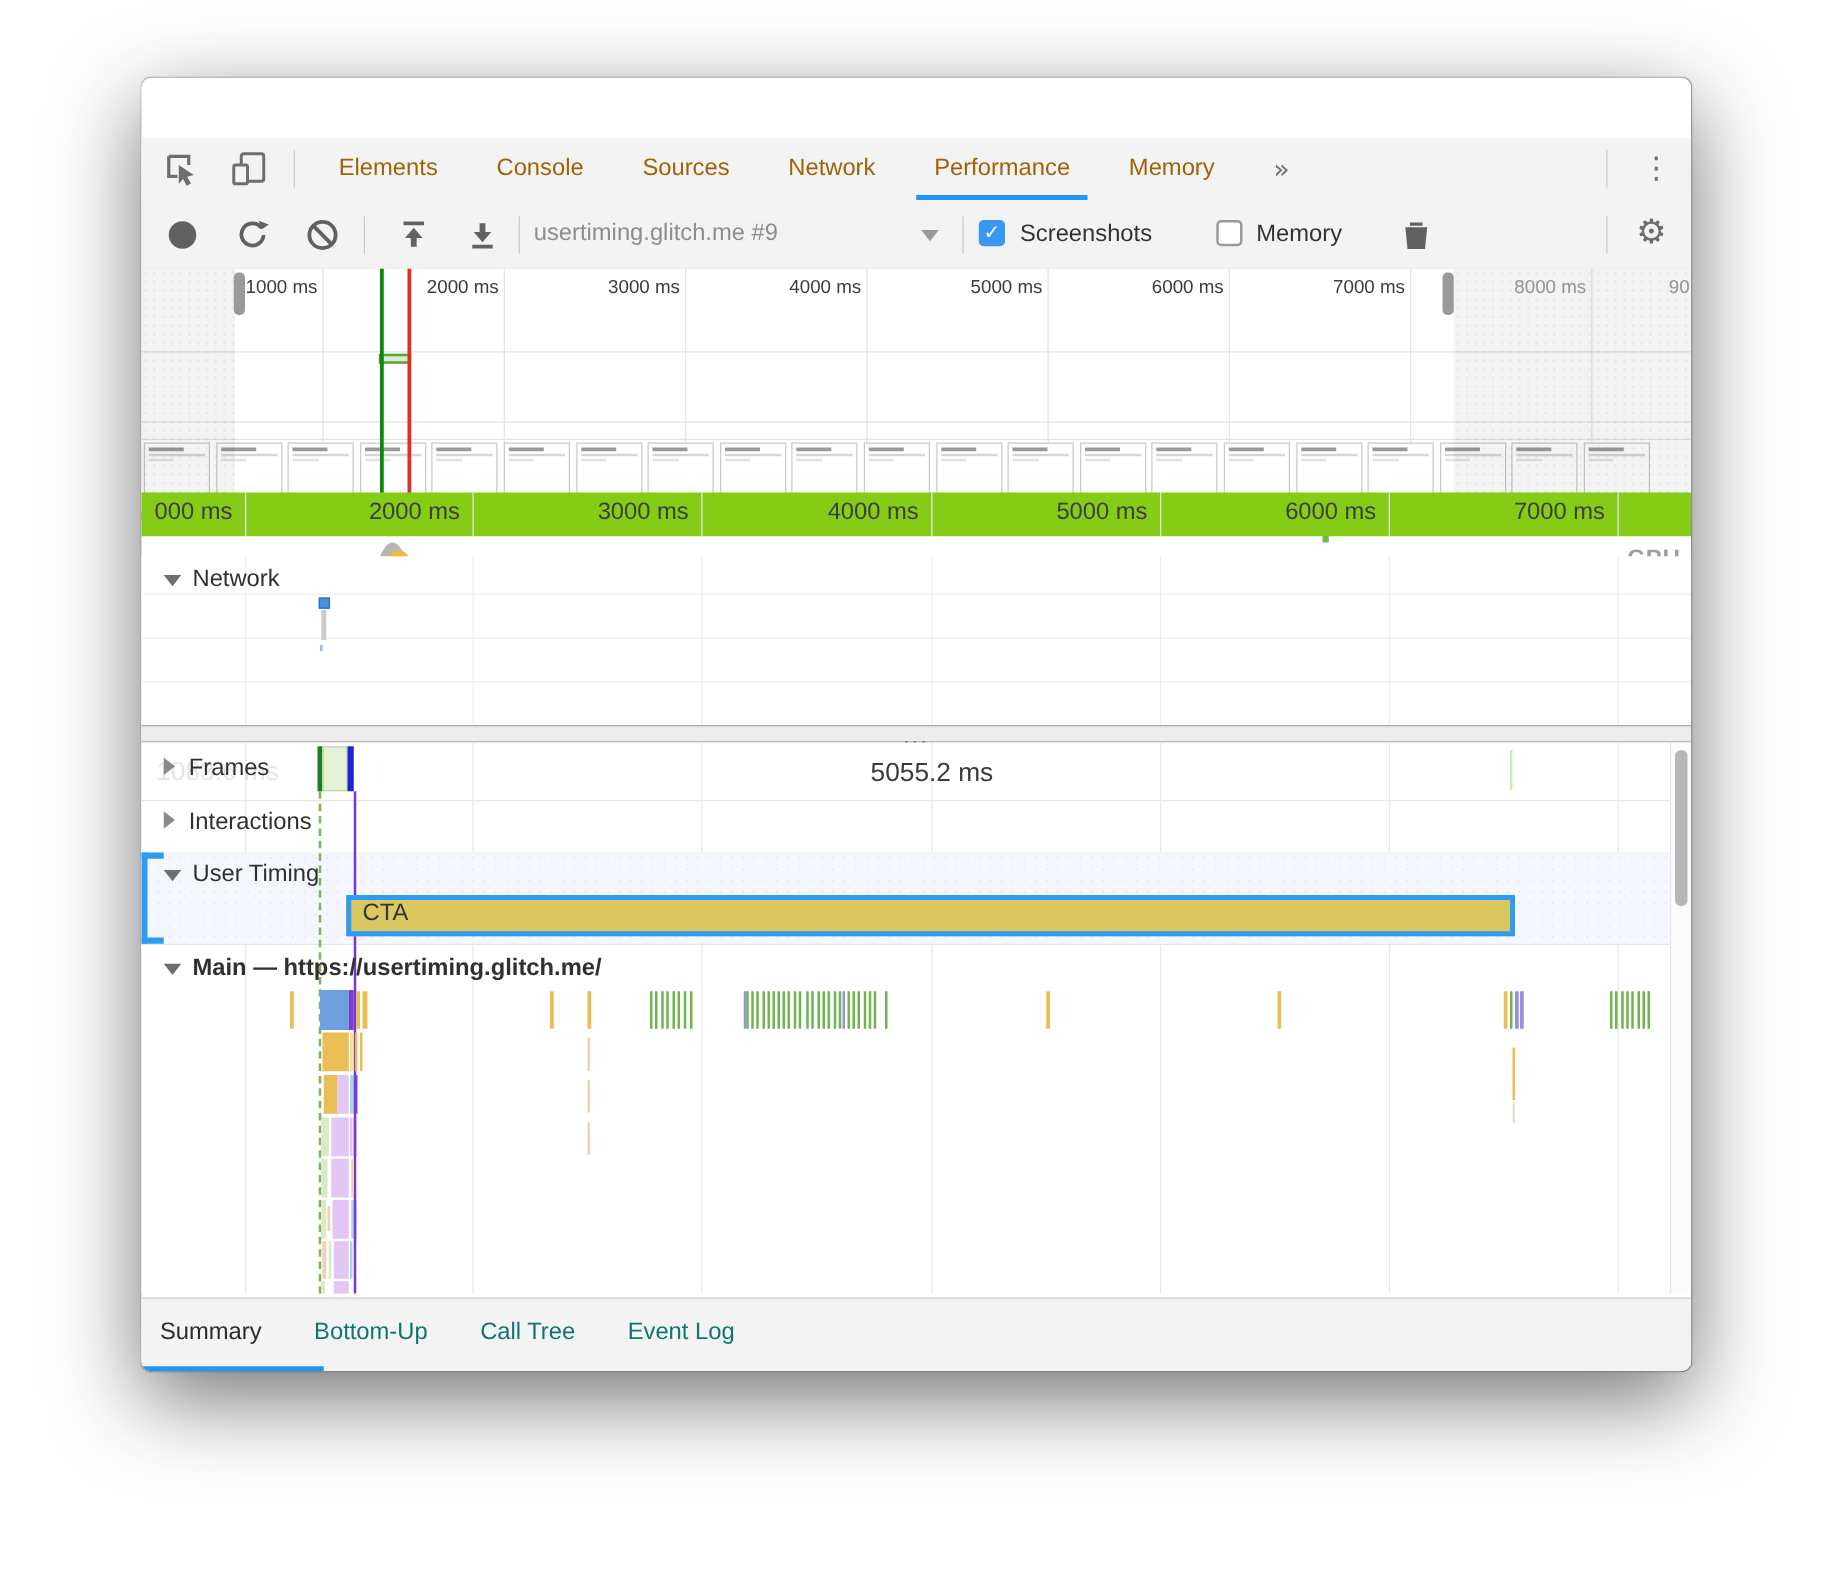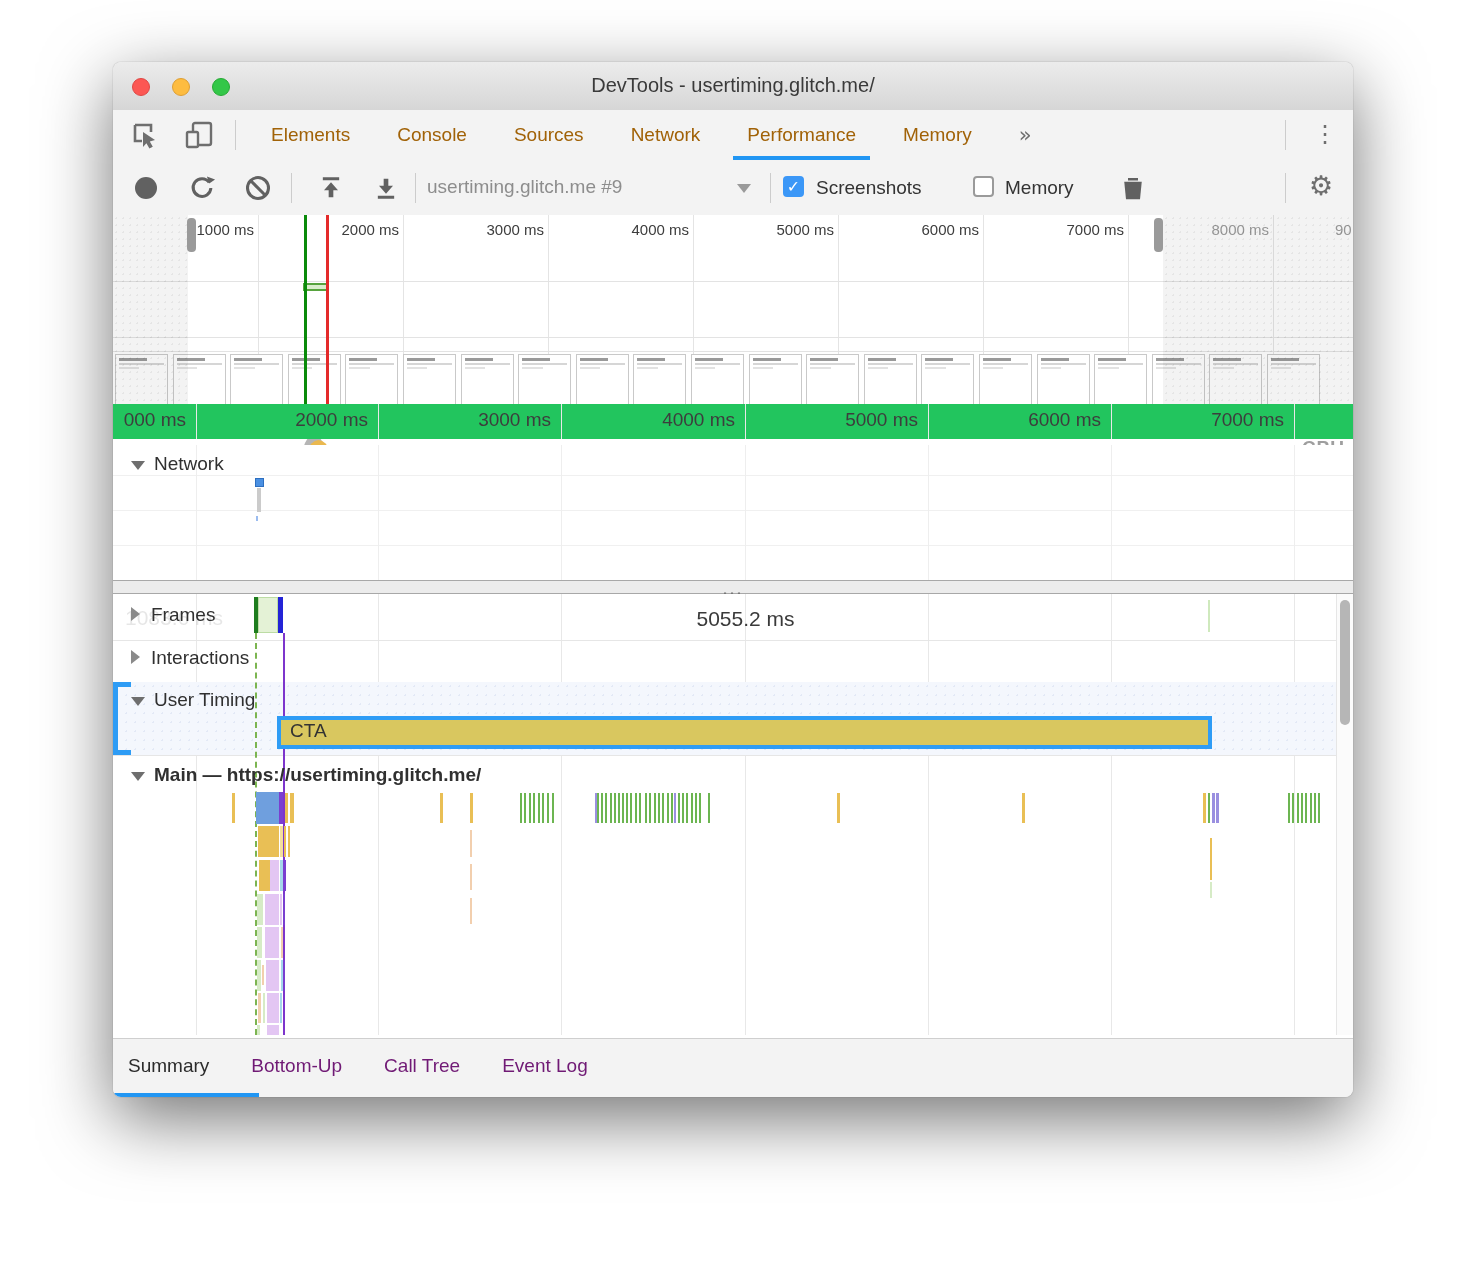--- a/index.html
+++ b/index.html
@@ -37,21 +37,21 @@
   .hatch{position:absolute;background:repeating-linear-gradient(45deg,#bdbdbd 0 3px,transparent 3px 8px);}
   .shade{position:absolute;top:0;bottom:0;background:rgba(80,80,80,.07);
     background-image:radial-gradient(rgba(0,0,0,.06) 1px,transparent 1px);background-size:7px 7px;}
   .handle{position:absolute;top:3px;width:9px;height:34px;background:#9a9a9a;border-radius:4px;}
   .vline{position:absolute;width:3px;top:0;bottom:0;}
   .thumb{position:absolute;top:139px;width:53px;height:52px;background:#fff;border:1px solid #c9c9c9;box-sizing:border-box;}
   .thumb .t1{margin:3px 3px 2px 3px;height:3px;background:#9a9a9a;width:55%;}
   .thumb .t2{margin:0 3px 2px 3px;height:2px;background:#d6d6d6;}
   .thumb .t3{margin:0 3px;height:2px;background:#e2e2e2;width:40%;}
   
-  #ruler2{position:absolute;left:0;top:342px;width:100%;height:35px;background:#22c55e;}
+  #ruler2{position:absolute;left:0;top:332px;width:100%;height:35px;background:#84cc16;}
   .r2-label{position:absolute;top:5px;width:140px;text-align:right;font-size:19px;color:#3d3d3d;}
   .grid{position:absolute;top:0;bottom:0;width:1px;background:#e8e8e8;}
   
   #network{position:absolute;left:0;top:383px;width:100%;height:135px;background:#fff;}
   .sec-label{position:absolute;font-size:19px;color:#303030;white-space:nowrap;}
   .tri-down{display:inline-block;width:0;height:0;border-left:7px solid transparent;border-right:7px solid transparent;border-top:9px solid #6e6e6e;margin-right:9px;}
   .tri-right{display:inline-block;width:0;height:0;border-top:7px solid transparent;border-bottom:7px solid transparent;border-left:9px solid #8a8a8a;margin-right:11px;}
   
   #splitter{position:absolute;left:0;top:518px;width:100%;height:14px;background:#ececec;border-top:1px solid #a8a8a8;border-bottom:1px solid #a8a8a8;box-sizing:border-box;}
   #splitter .dots{position:absolute;left:608px;top:-6px;font-size:22px;color:#777;letter-spacing:2px;}
@@ -67,37 +67,31 @@
   .faint-time{position:absolute;font-size:21px;color:rgba(60,60,60,.13);}
   #frame-dur{position:absolute;left:500px;top:13px;width:265px;text-align:center;font-size:21px;color:#3a3a3a;}
   .dash-green{position:absolute;left:142px;top:39px;bottom:0;width:0;border-left:2px dashed #7cb551;}
   .line-purple{position:absolute;left:170px;top:39px;bottom:0;width:2px;background:#7d35cc;}
   #scrolltrack{position:absolute;right:0;top:0;bottom:0;width:16px;background:#fbfbfb;border-left:1px solid #e6e6e6;}
   #scrollthumb{position:absolute;right:3px;top:6px;width:10px;height:125px;background:#b6b6b6;border-radius:6px;}
   .ut-bracket{position:absolute;background:var(--accent);}
   
   #bottombar{position:absolute;left:0;top:976px;width:100%;height:59px;background:#f3f3f3;border-top:1px solid #cfcfcf;box-sizing:border-box;}
   #btabs{position:absolute;left:15px;top:0;height:100%;display:flex;column-gap:42px;}
-  .btab{line-height:54px;font-size:19px;color:#701a75;}
+  .btab{line-height:54px;font-size:19px;color:#0f766e;}
   .btab.active{color:#2b2b2b;}
   #bunderline{position:absolute;left:1px;bottom:0;width:145px;height:4px;background:var(--tabline);}
   svg{display:block;}
 </style>
 </head>
 <body>
 
 <div id="stage">
   <div id="win">
 
-    <div id="titlebar">
-      <div class="tl" style="left:19px;background:#fc5753;border:1px solid #df4744;"></div>
-      <div class="tl" style="left:59px;background:#fdbc40;border:1px solid #de9f34;"></div>
-      <div class="tl" style="left:99px;background:#33c748;border:1px solid #27aa35;"></div>
-      <div id="title">DevTools - usertiming.glitch.me/</div>
-    </div>
 
     <div id="tabbar">
       <div class="toolicon" style="left:16px;">
         <svg width="32" height="32" viewBox="0 0 32 32">
             <path d="M6 6 h16 v7" fill="none" stroke="#6e6e6e" stroke-width="2.6"></path>
             <path d="M6 6 v16 h7" fill="none" stroke="#6e6e6e" stroke-width="2.6"></path>
             <path d="M14 13 l12 8 -5.2 1.4 3 5.4 -3.4 1.8 -3-5.4 -3.4 3.8z" fill="#6e6e6e"></path>
           </svg>
       </div>
       <div class="toolicon" style="left:70px;">

